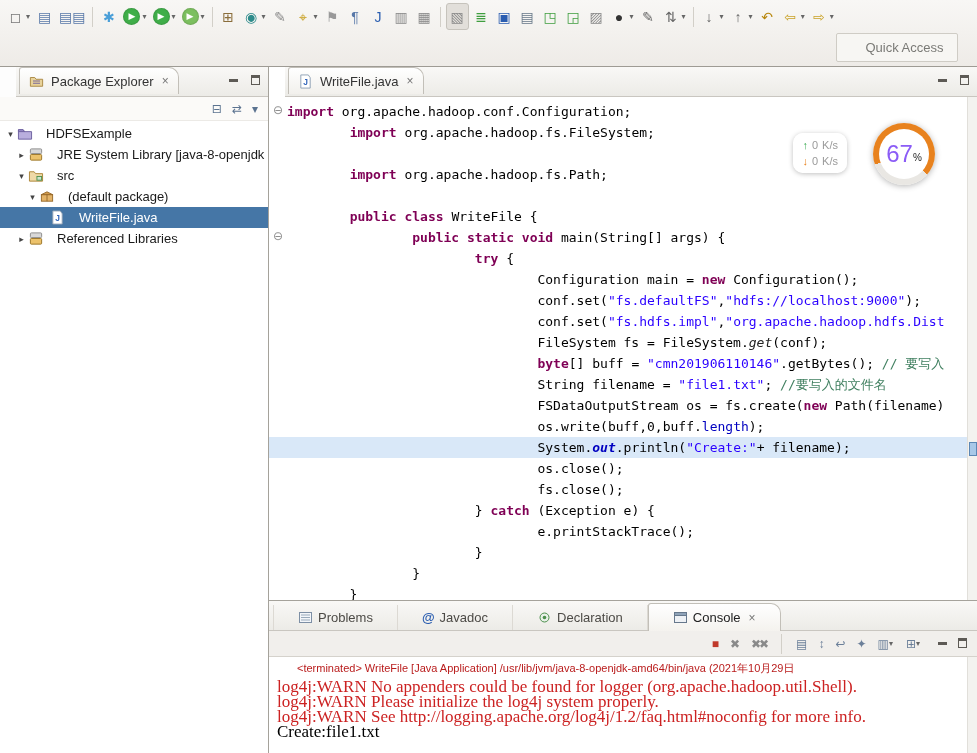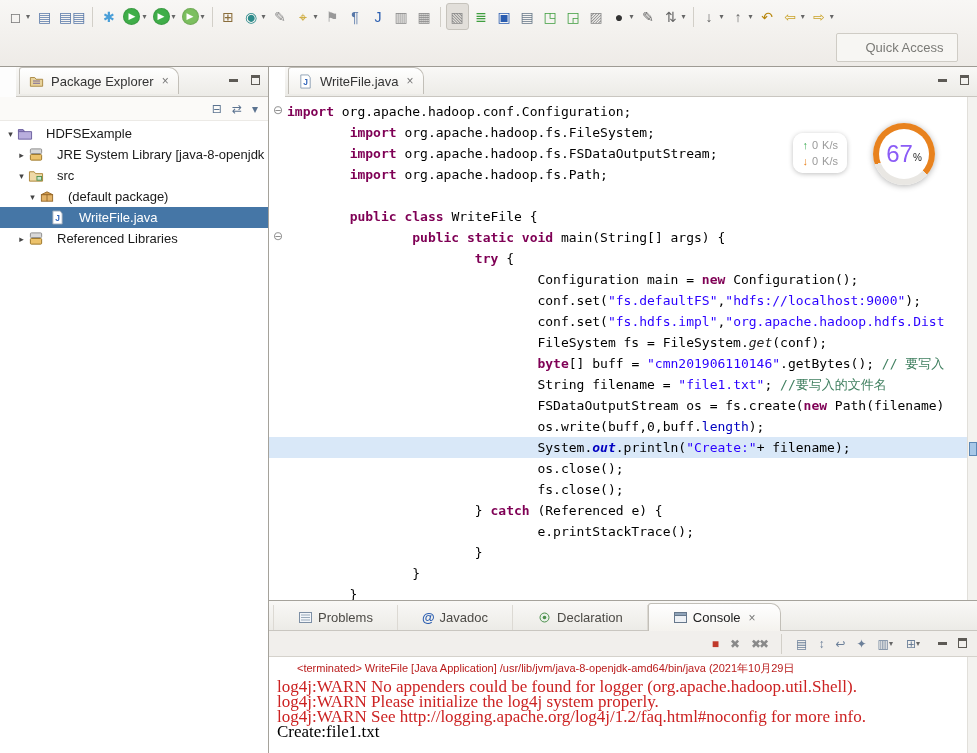--- a/index.html
+++ b/index.html
@@ -330,21 +330,20 @@
             <div class="cline">
               <span class="gut">⊖</span>
               <span class="ctext"><span class="c-k">import</span><span class="c-d"> org.apache.hadoop.conf.Configuration;</span></span>
             </div>
             <div class="cline">
               <span class="gut"></span>
               <span class="ctext"><span class="c-d">        </span><span class="c-k">import</span><span class="c-d"> org.apache.hadoop.fs.FileSystem;</span></span>
             </div>
             <div class="cline">
               <span class="gut"></span>
-              <span class="ctext"><span class="c-d">        </span><span class="c-k">import</span><span class="c-d"> org.apache.hadoop.fs.FSDataOutputStream;</span></span>
             </div>
             <div class="cline">
               <span class="gut"></span>
               <span class="ctext"><span class="c-d">        </span><span class="c-k">import</span><span class="c-d"> org.apache.hadoop.fs.Path;</span></span>
             </div>
             <div class="cline">
               <span class="gut"></span>
               <span class="ctext"></span>
             </div>
             <div class="cline">
@@ -398,21 +397,21 @@
             <div class="cline">
               <span class="gut"></span>
               <span class="ctext"><span class="c-d">                                os.close();</span></span>
             </div>
             <div class="cline">
               <span class="gut"></span>
               <span class="ctext"><span class="c-d">                                fs.close();</span></span>
             </div>
             <div class="cline">
               <span class="gut"></span>
-              <span class="ctext"><span class="c-d">                        } </span><span class="c-k">catch</span><span class="c-d"> (Referenced e) {</span></span>
+              <span class="ctext"><span class="c-d">                        } </span><span class="c-k">catch</span><span class="c-d"> (Exception e) {</span></span>
             </div>
             <div class="cline">
               <span class="gut"></span>
               <span class="ctext"><span class="c-d">                                e.printStackTrace();</span></span>
             </div>
             <div class="cline">
               <span class="gut"></span>
               <span class="ctext"><span class="c-d">                        }</span></span>
             </div>
             <div class="cline">

